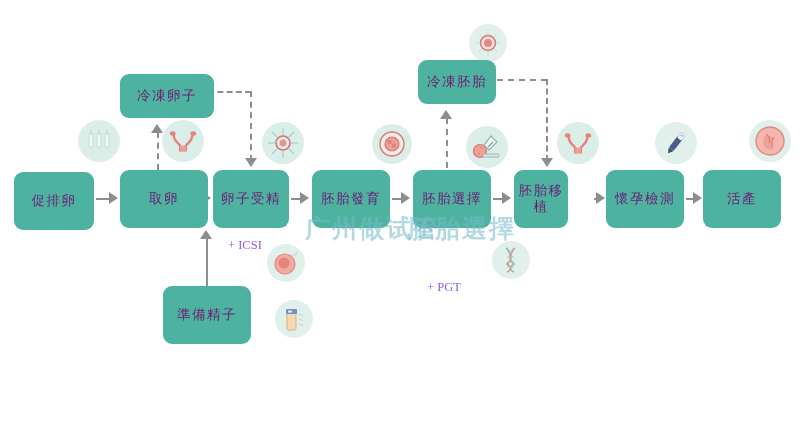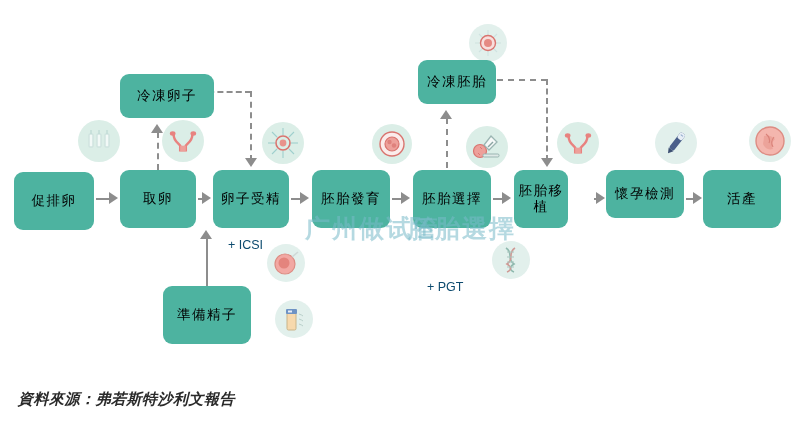--- a/index.html
+++ b/index.html
@@ -10,21 +10,21 @@
     overflow: hidden;
   }
   #stage { position: relative; width: 807px; height: 426px; background:#fff; }
 
   
   .node {
     position: absolute;
     background: #4db3a0;
     border-radius: 9px;
     display: flex; align-items: center; justify-content: center;
-    color: #000000;
+    color: #701a75;
     font-size: 13.5px;
     letter-spacing: 1.5px;
     font-family: Liberation Sans, sans-serif;
     text-align: center;
     line-height: 1.2;
     z-index: 6;
   }
 
   
   .bubble {
@@ -61,23 +61,23 @@
   }
   .ah-up {
     border-left: 6px solid transparent;
     border-right: 6px solid transparent;
     border-bottom: 9px solid #8d8d8d;
   }
 
   
   .annot {
     position: absolute;
-    font-family: Liberation Sans, sans-serif;
+    font-family: Liberation Serif, serif;
     font-size: 12.5px;
-    color: #0c4a6e;
+    color: #8b5cf6;
     z-index: 6;
     white-space: nowrap;
   }
 
   
   .watermark {
     position: absolute;
     z-index: 7;
     font-size: 25px;
     font-weight: 700;
@@ -279,50 +279,49 @@
       </g>
     </svg>
   </div>
 
   <div class="watermark" style="left:305px; top:212px;">广州做试管</div>
   <div class="watermark" style="left:408px; top:212px;">胚胎選擇</div>
 
   <div class="node" style="left:14px;  top:172px; width:80px; height:58px;">
       <span>促排卵</span>
     </div>
-  <div class="node" style="left:120px; top:170px; width:76px; height:58px;">
+  <div class="node" style="left:120px; top:170px; width:88px; height:58px;">
       <span>取卵</span>
     </div>
   <div class="node" style="left:213px; top:170px; width:76px; height:58px;">
       <span>卵子受精</span>
     </div>
   <div class="node" style="left:312px; top:170px; width:78px; height:58px;">
       <span>胚胎發育</span>
     </div>
   <div class="node" style="left:413px; top:170px; width:78px; height:58px;">
       <span>胚胎選擇</span>
     </div>
   <div class="node" style="left:514px; top:170px; width:54px; height:58px;">
       <span>胚胎移植</span>
     </div>
-  <div class="node" style="left:606px; top:170px; width:78px; height:48px;">
+  <div class="node" style="left:606px; top:170px; width:78px; height:58px;">
       <span>懷孕檢測</span>
     </div>
   <div class="node" style="left:703px; top:170px; width:78px; height:58px;">
       <span>活產</span>
     </div>
 
   <div class="node" style="left:120px; top:74px;  width:94px; height:44px;">
       <span>冷凍卵子</span>
     </div>
   <div class="node" style="left:418px; top:60px;  width:78px; height:44px;">
       <span>冷凍胚胎</span>
     </div>
   <div class="node" style="left:163px; top:286px; width:88px; height:58px;">
       <span>準備精子</span>
     </div>
 
   <div class="annot" style="left:228px; top:238px;">+ ICSI</div>
   <div class="annot" style="left:427px; top:242px;margin-top:38px;">+ PGT</div>
 
-  <div class="footer">資料來源：弗若斯特沙利文報告</div>
 
 </div>
 
 </body></html>

